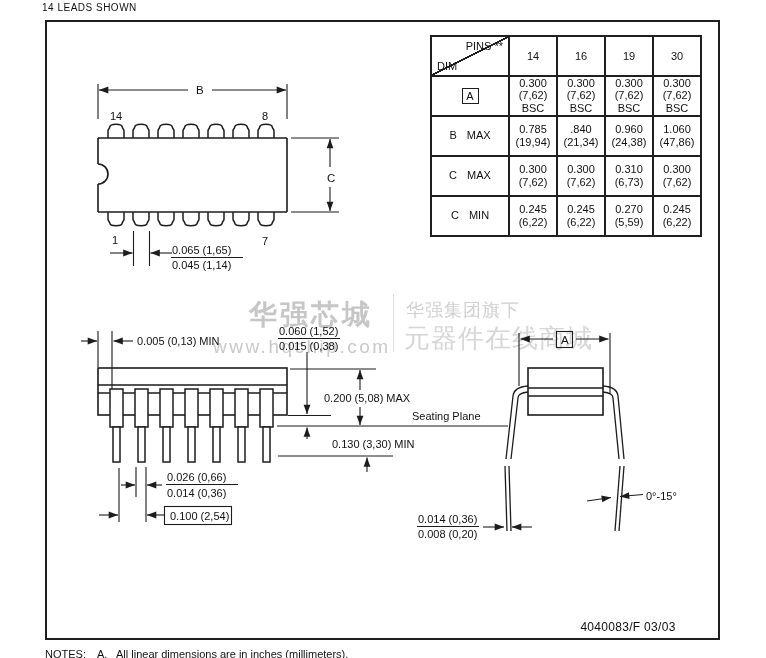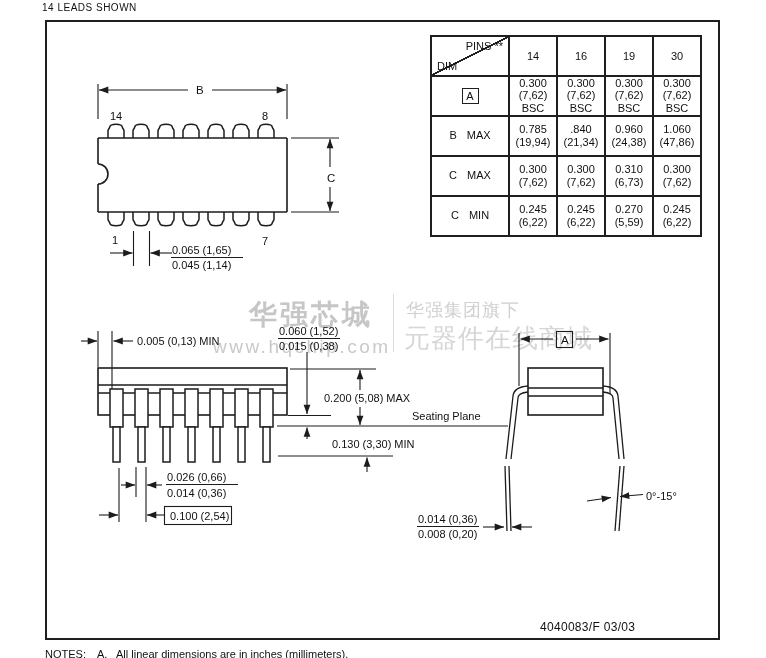--- a/index.html
+++ b/index.html
@@ -35,21 +35,21 @@
 
   
   #draw{left:0;top:0;}
   #draw .ln{stroke:#1c1c1c;stroke-width:1.6;fill:none;}
   #draw .thin{stroke:#1c1c1c;stroke-width:1.1;fill:none;}
   #draw .lead{stroke:#1c1c1c;stroke-width:1.3;fill:none;}
   #draw .white-shape{fill:#fff;stroke:#1c1c1c;stroke-width:1.5;}
   #draw text{font-family:"Liberation Sans",sans-serif;font-size:11px;fill:#111;}
   #draw text.big{font-size:11.5px;}
 
-  #doc-number{left:540px;top:620px;width:176px;text-align:left;font-size:12px;letter-spacing:.3px;}
+  #doc-number{left:540px;top:620px;width:176px;text-align:center;font-size:12px;letter-spacing:.3px;}
   .note{top:648px;font-size:11px;white-space:pre;}
   #notes-label{left:45px;}
   #note-a-index{left:97px;}
   #note-a-text{left:116px;}
 </style>
 </head>
 <body>
 
 <div id="page">
 

